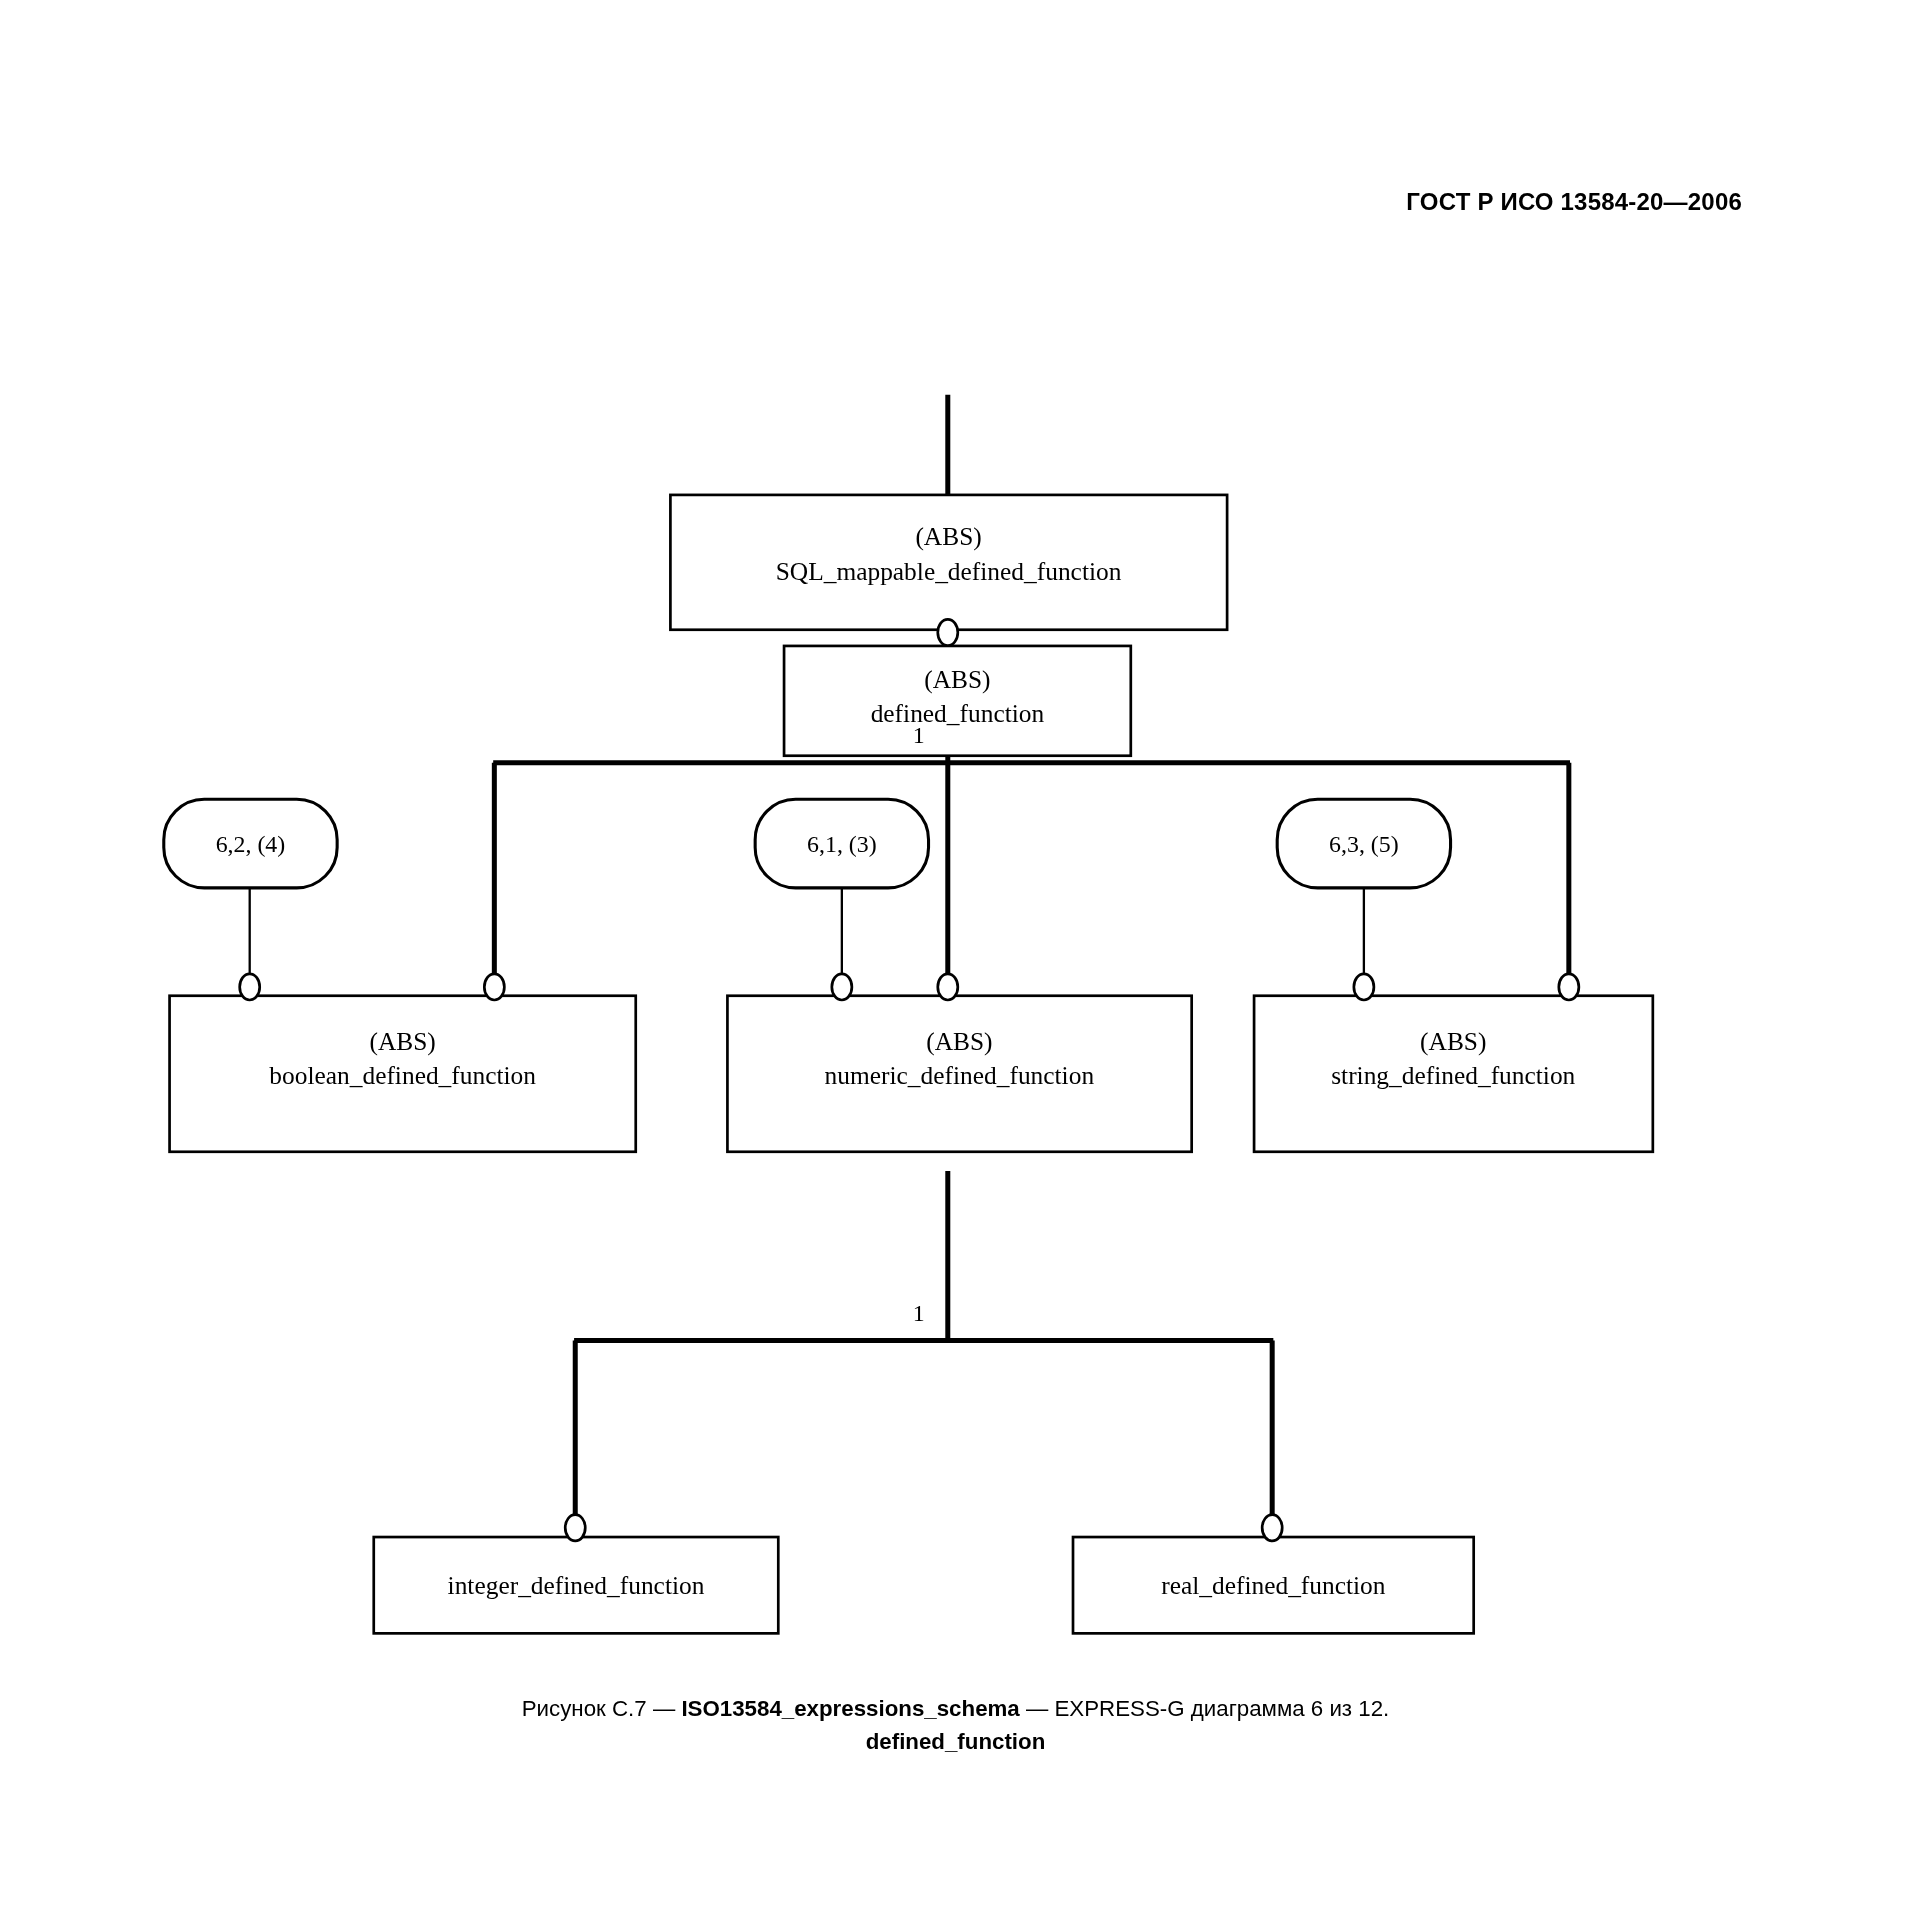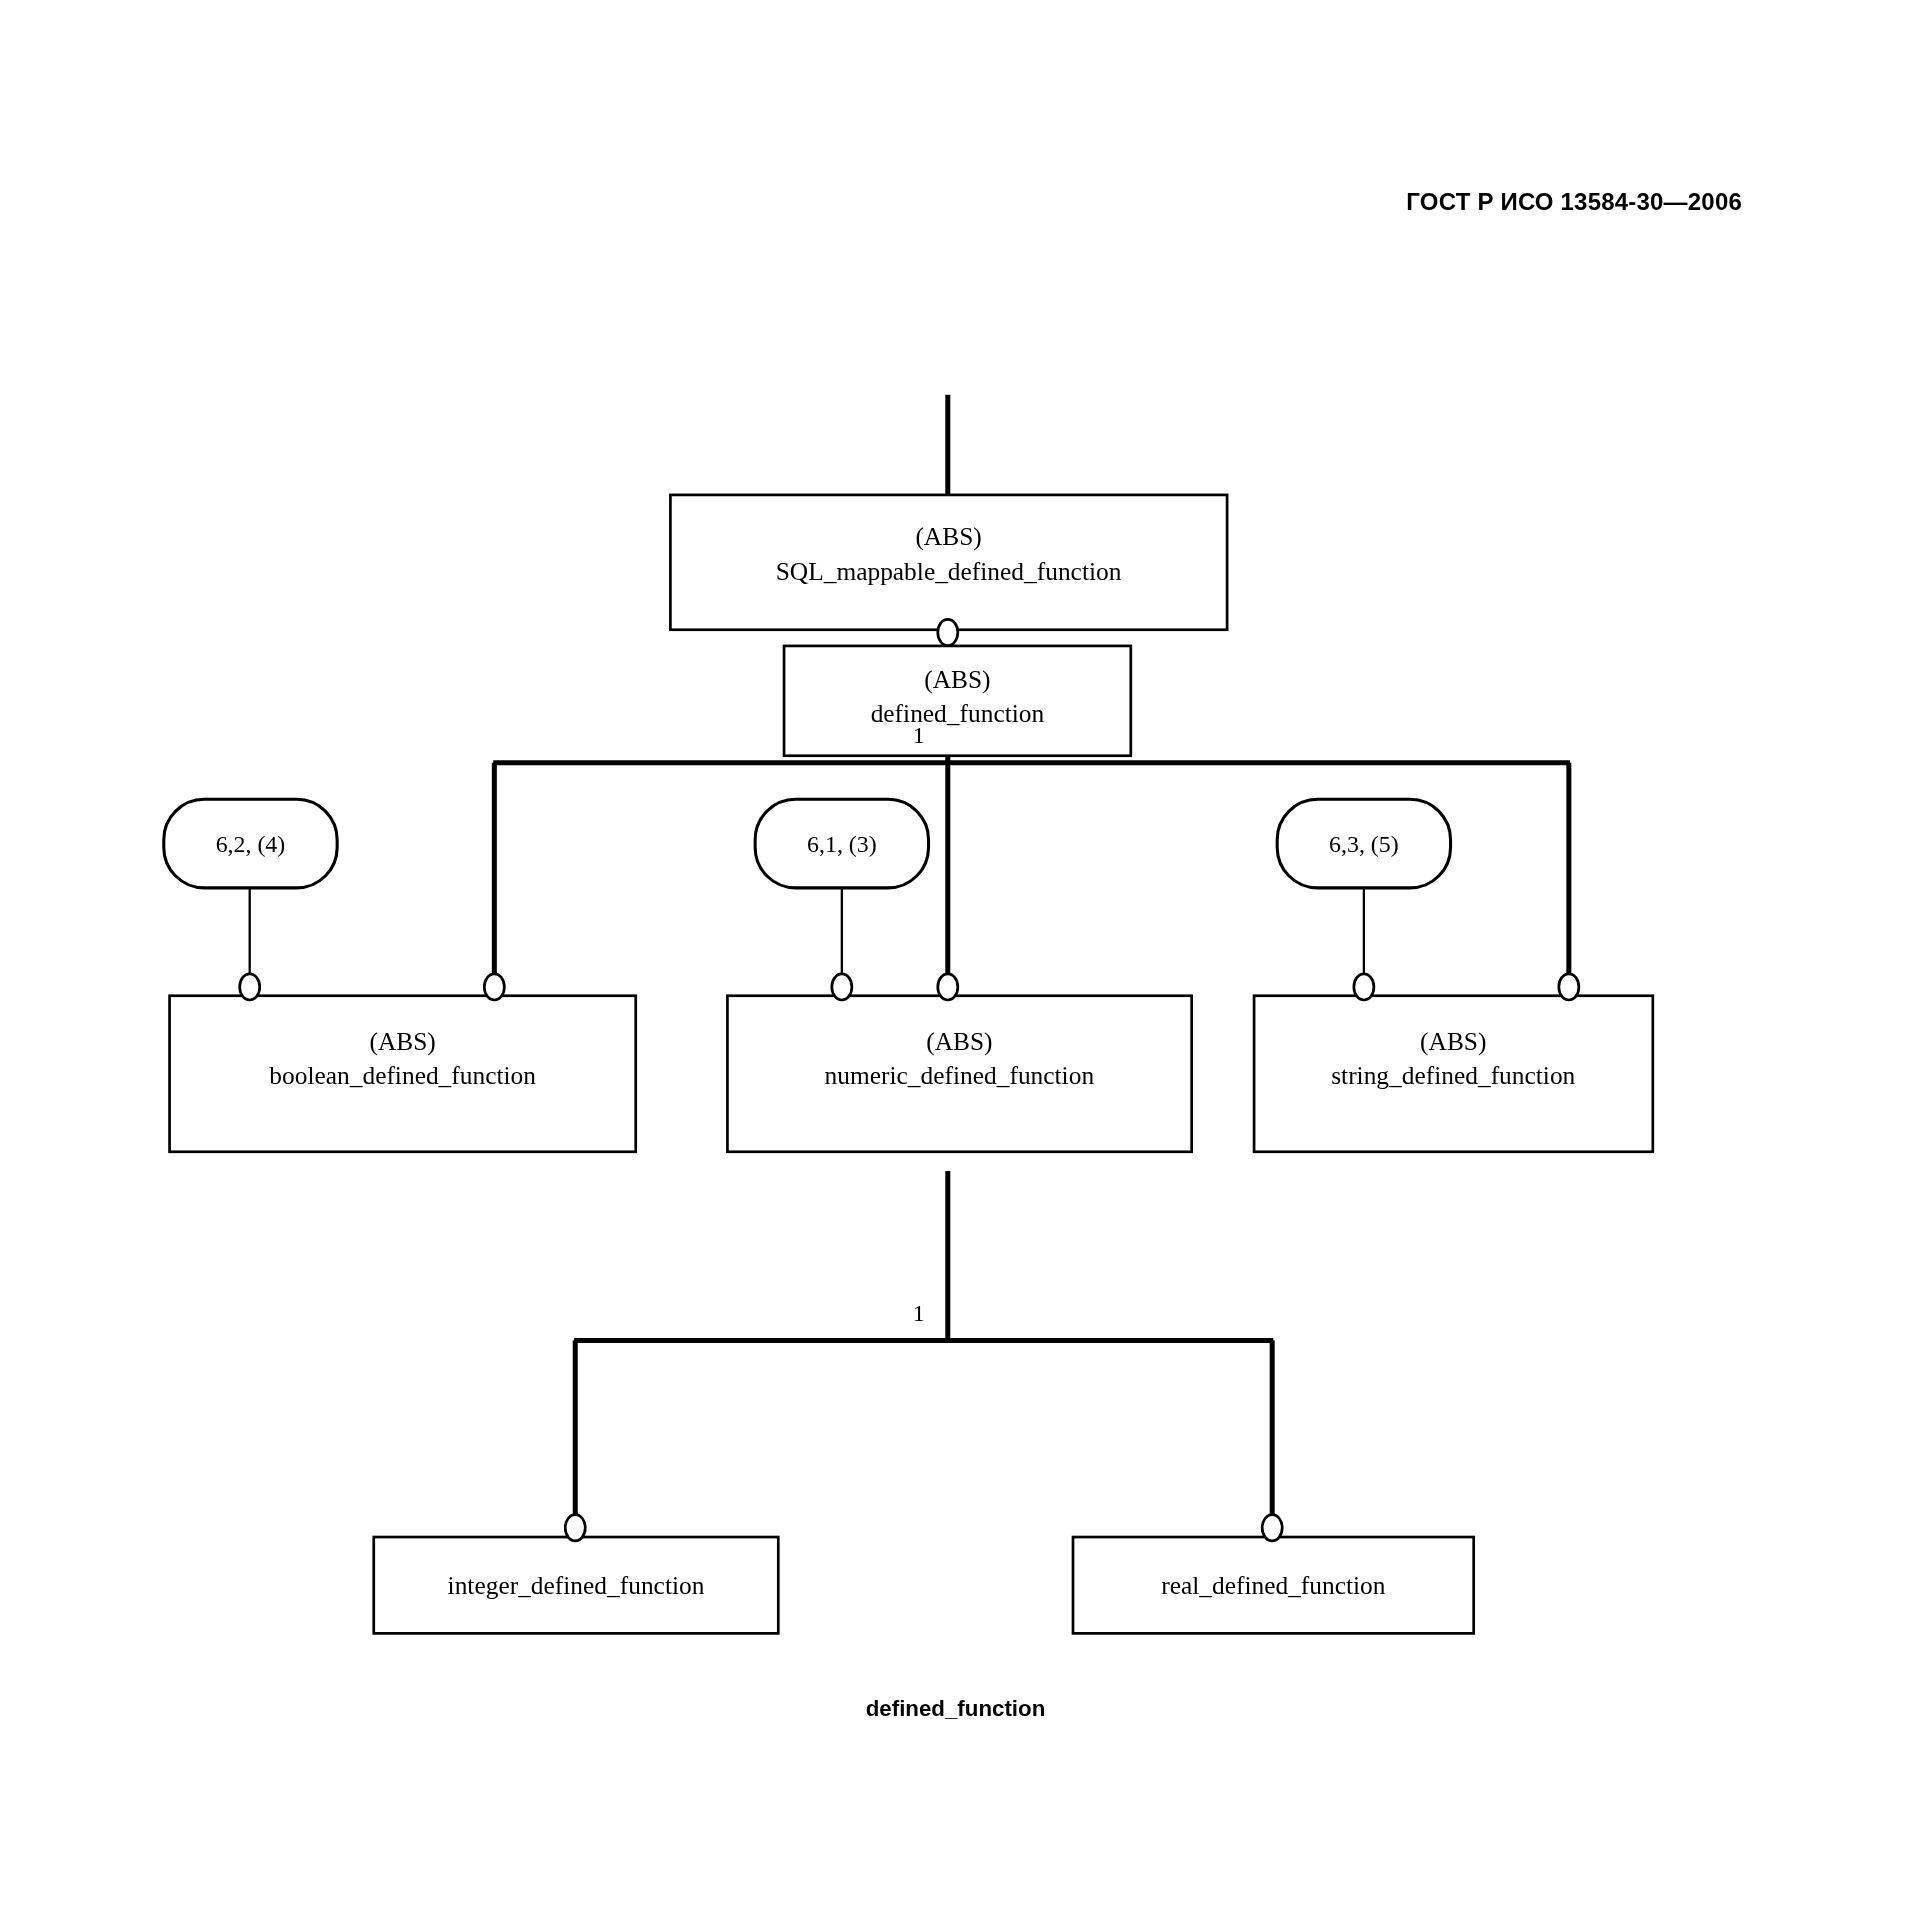--- a/index.html
+++ b/index.html
@@ -87,21 +87,21 @@
     text-align: center;
     font-family: "Liberation Sans", sans-serif;
     font-size: 22.3px;
     line-height: 33px;
   }
   .caption b { font-weight: bold; }
 </style>
 </head>
 <body>
 
-<div class="running-head">ГОСТ Р ИСО 13584-30—2006</div>
+<div class="running-head">ГОСТ Р ИСО 13584-20—2006</div>
 
 <div class="figure">
   <svg width="1911" height="1464" viewBox="0 0 4960 3800" xmlns="http://www.w3.org/2000/svg">
 
     <line class="link-thick" x1="2460" y1="425" x2="2460" y2="775"></line>
 
     <line class="link-thick" x1="2460" y1="1055" x2="2460" y2="1380"></line>
 
     <line class="link-thick" x1="1280" y1="1380" x2="4075" y2="1380"></line>
 
@@ -185,15 +185,16 @@
     <ellipse class="circle-marker" cx="1493" cy="3366" rx="26" ry="34"></ellipse>
     <ellipse class="circle-marker" cx="3302" cy="3366" rx="26" ry="34"></ellipse>
 
     <text class="card-label" x="2400" y="1330" text-anchor="end">1</text>
     <text class="card-label" x="2400" y="2830" text-anchor="end">1</text>
 
   </svg>
 </div>
 
 <div class="caption">
+  <div><span>Рисунок С.7 — </span><b>ISO13584_expressions_schema</b><span> — EXPRESS-G диаграмма 6 из 12.</span></div>
   <div><b>defined_function</b></div>
 </div>
 
 
 </body></html>

